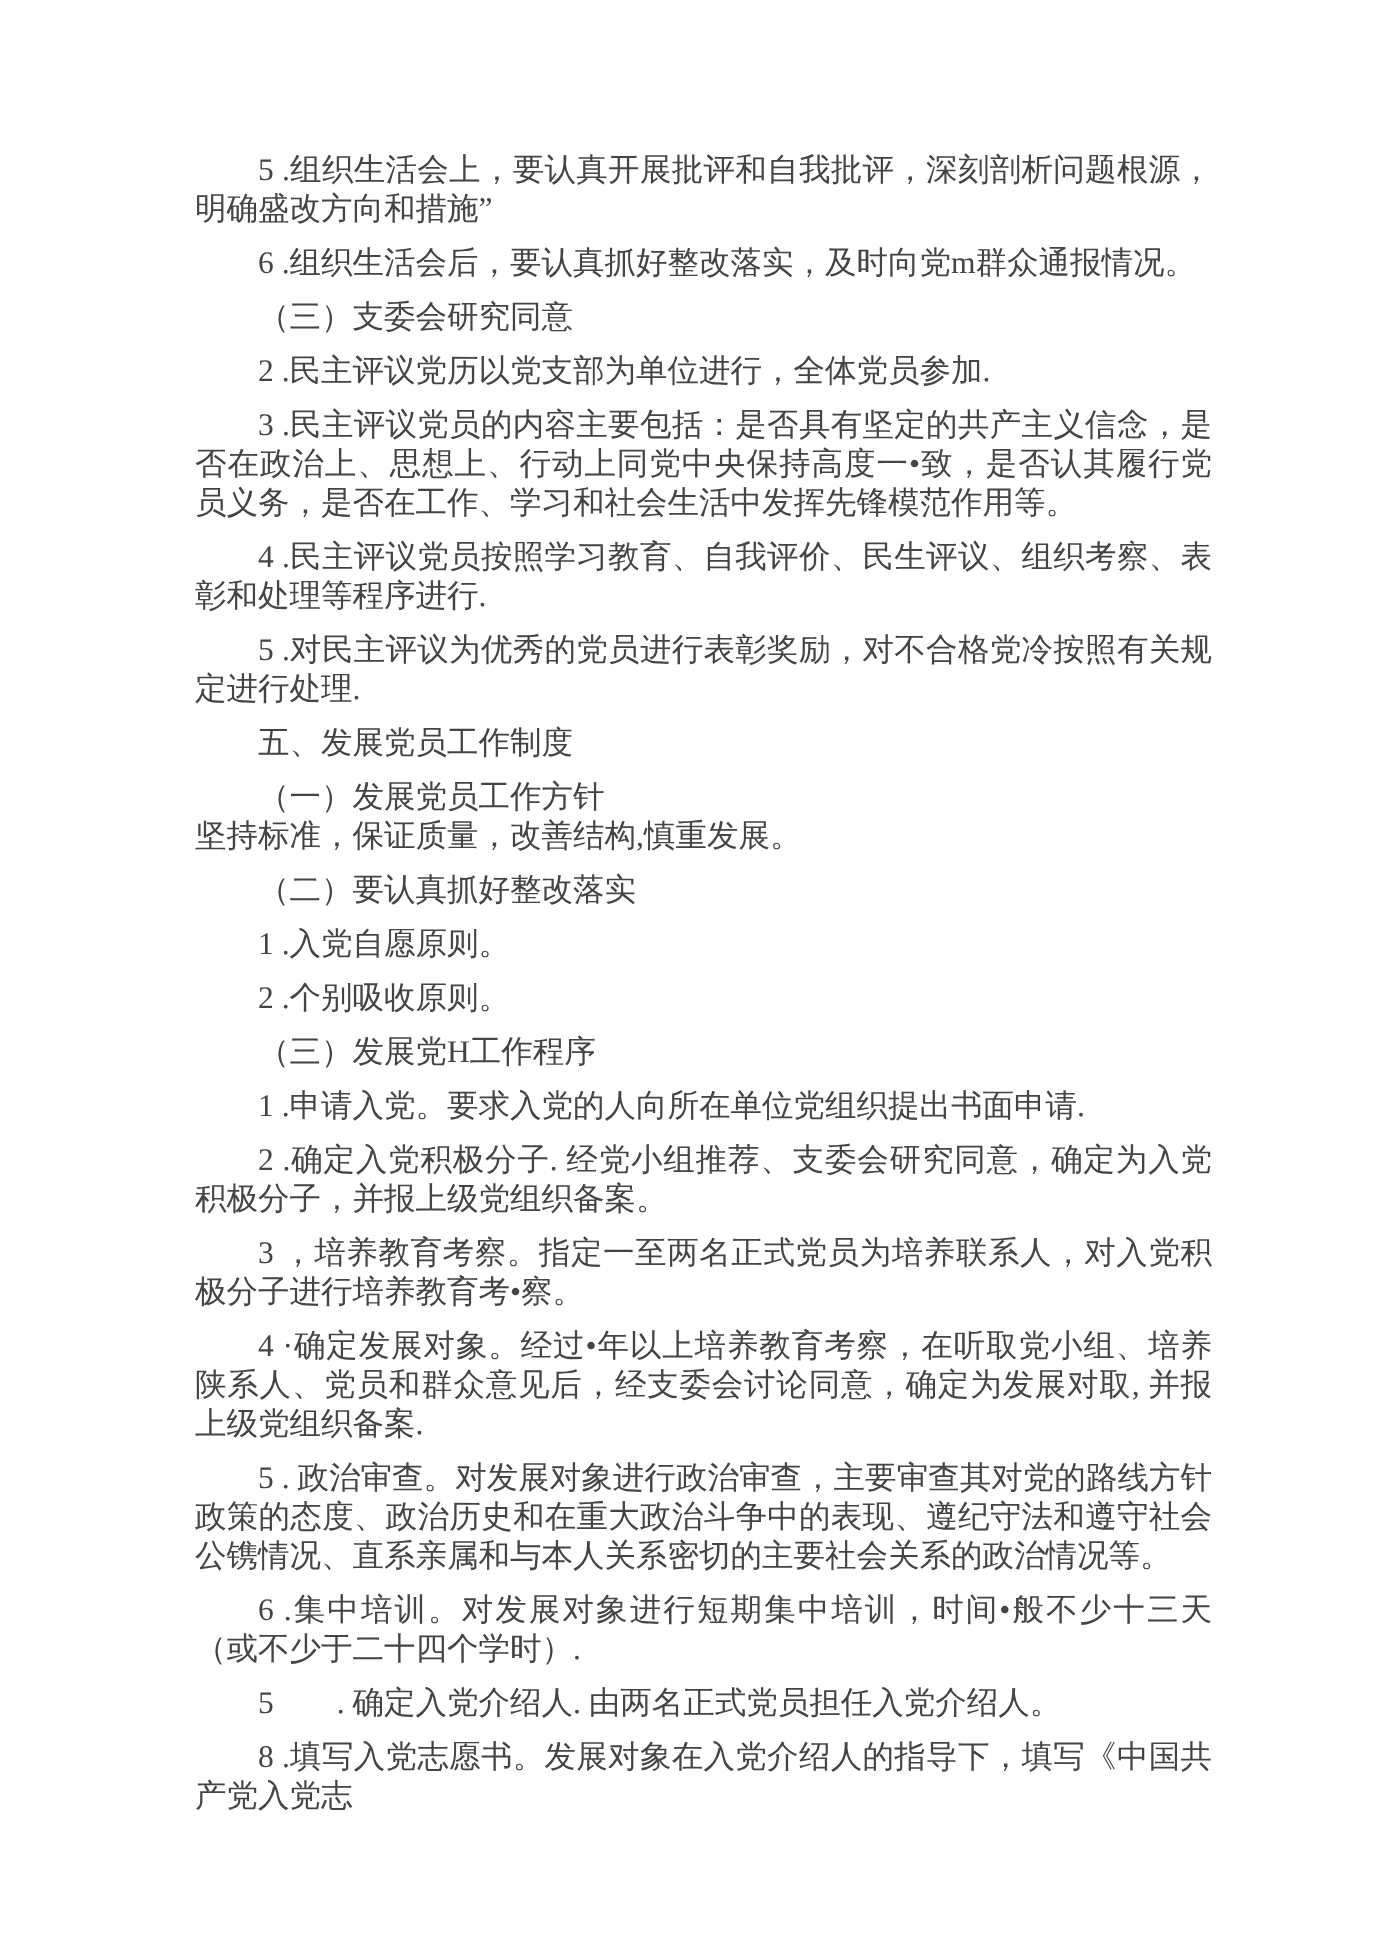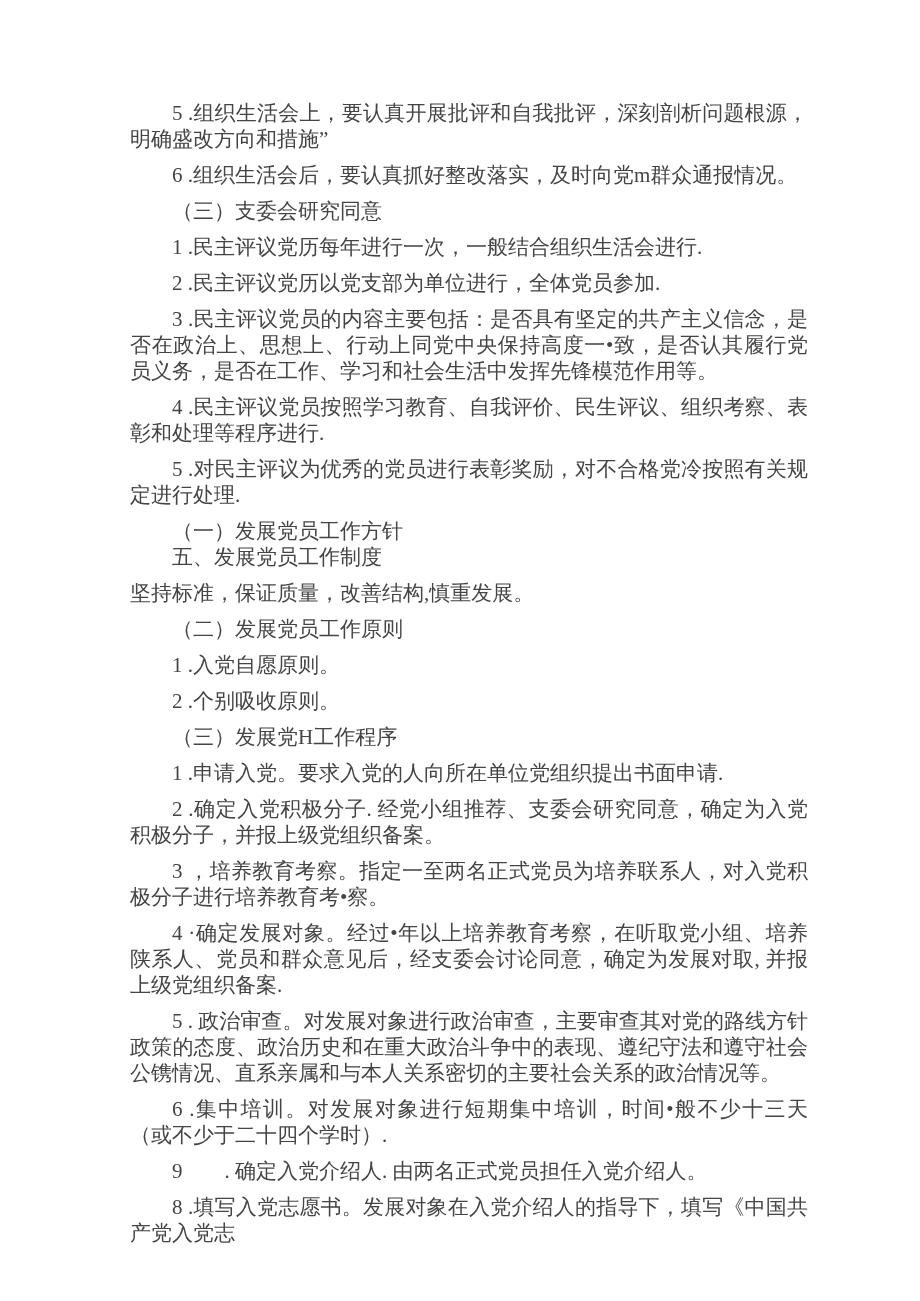--- a/index.html
+++ b/index.html
@@ -37,33 +37,32 @@
     text-indent: 0;
   }
 </style>
 </head>
 <body>
 
 <div class="page">
   <p class="para">5 .组织生活会上，要认真开展批评和自我批评，深刻剖析问题根源，明确盛改方向和措施”</p>
   <p class="para">6 .组织生活会后，要认真抓好整改落实，及时向党m群众通报情况。</p>
   <p class="para">（三）支委会研究同意</p>
-  <p class="para">1 .民主评议党历每年进行一次，一般结合组织生活会进行.</p>
   <p class="para">2 .民主评议党历以党支部为单位进行，全体党员参加.</p>
   <p class="para">3 .民主评议党员的内容主要包括：是否具有坚定的共产主义信念，是否在政治上、思想上、行动上同党中央保持高度一•致，是否认其履行党员义务，是否在工作、学习和社会生活中发挥先锋模范作用等。</p>
   <p class="para">4 .民主评议党员按照学习教育、自我评价、民生评议、组织考察、表彰和处理等程序进行.</p>
   <p class="para">5 .对民主评议为优秀的党员进行表彰奖励，对不合格党冷按照有关规定进行处理.</p>
+  <p class="para">五、发展党员工作制度</p>
   <p class="para tight">（一）发展党员工作方针</p>
-  <p class="para">五、发展党员工作制度</p>
   <p class="para flush">坚持标准，保证质量，改善结构,慎重发展。</p>
-  <p class="para">（二）发展党员工作原则</p>
+  <p class="para">（二）要认真抓好整改落实</p>
   <p class="para">1 .入党自愿原则。</p>
   <p class="para">2 .个别吸收原则。</p>
   <p class="para">（三）发展党H工作程序</p>
   <p class="para">1 .申请入党。要求入党的人向所在单位党组织提出书面申请.</p>
   <p class="para">2 .确定入党积极分子. 经党小组推荐、支委会研究同意，确定为入党积极分子，并报上级党组织备案。</p>
   <p class="para">3 ，培养教育考察。指定一至两名正式党员为培养联系人，对入党积极分子进行培养教育考•察。</p>
   <p class="para">4 ·确定发展对象。经过•年以上培养教育考察，在听取党小组、培养陕系人、党员和群众意见后，经支委会讨论同意，确定为发展对取, 并报上级党组织备案.</p>
   <p class="para">5 . 政治审查。对发展对象进行政治审查，主要审查其对党的路线方针政策的态度、政治历史和在重大政治斗争中的表现、遵纪守法和遵守社会公镌情况、直系亲属和与本人关系密切的主要社会关系的政治情况等。</p>
   <p class="para">6 .集中培训。对发展对象进行短期集中培训，时间•般不少十三天（或不少于二十四个学时）.</p>
-  <p class="para">9　　. 确定入党介绍人. 由两名正式党员担任入党介绍人。</p>
+  <p class="para">5　　. 确定入党介绍人. 由两名正式党员担任入党介绍人。</p>
   <p class="para">8 .填写入党志愿书。发展对象在入党介绍人的指导下，填写《中国共产党入党志</p>
 </div>
 
 </body></html>

